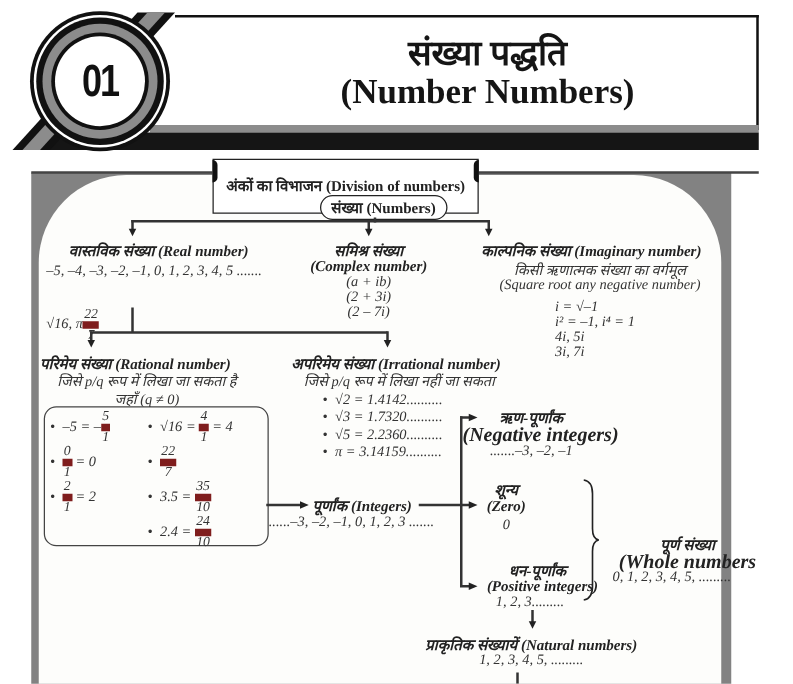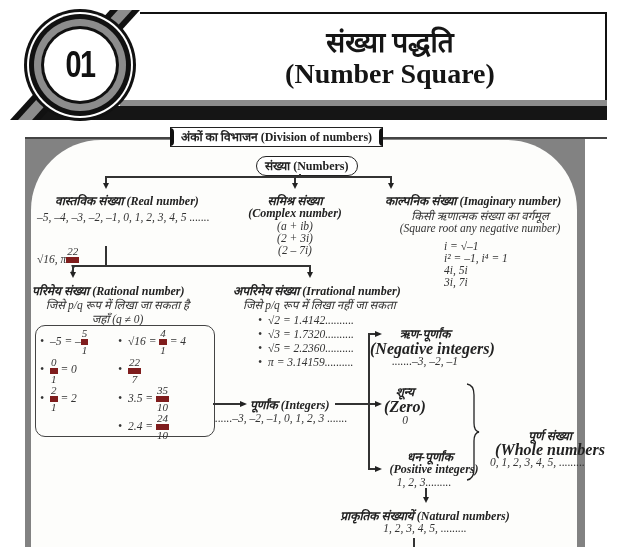--- a/index.html
+++ b/index.html
@@ -7,21 +7,21 @@
          font-family:"Liberation Serif","DejaVu Serif",serif; color:#222; }
   .abs { position:absolute; }
   .hdr-box { left:140px; top:12px; width:465px; height:88px; border:2px solid #111; border-left:none; background:#fff; }
   .hdr-stripe-gray { left:120px; top:100px; width:487px; height:6px; background:#8c8c8c; }
   .hdr-stripe-black { left:28px; top:106px; width:579px; height:14px; background:#151515; }
   .hdr-title-hi { left:180px; top:22px; width:420px; text-align:center; font-size:28px; font-weight:bold; color:#151515; }
   .hdr-title-en { left:180px; top:58px; width:420px; text-align:center; font-size:28px; font-weight:bold; color:#151515; }
   .frame { left:25px; top:138px; width:560px; height:412px; background:#828282; }
   .frame-inner { left:31px; top:140px; width:546px; height:410px; background:#fdfdfb; border-radius:70px 70px 0 0; }
   .topline { left:25px; top:137px; width:582px; height:2px; background:#444; }
-  .div-label { left:170px; top:127px; height:18px; padding:0 10px; background:#fff; border:1.5px solid #222;
+  .div-label { left:170px; top:127px; height:18px; padding:12px 10px; background:#fff; border:1.5px solid #222;
                font-size:12px; font-weight:bold; line-height:18px; white-space:nowrap; }
   .div-label:before, .div-label:after { content:""; position:absolute; top:0; width:4px; height:18px; background:#111; }
   .div-label:before { left:-1px; border-radius:0 8px 8px 0; }
   .div-label:after { right:-1px; border-radius:8px 0 0 8px; }
   .oval { left:256px; top:156px; height:18px; padding:0 8px; border:1.5px solid #222; border-radius:10px;
           font-size:12px; font-weight:bold; line-height:18px; background:#fff; white-space:nowrap; }
   .line { position:absolute; background:#333; }
   .arr { position:absolute; width:0; height:0; }
   .arr.down { border-left:3px solid transparent; border-right:3px solid transparent; border-top:6px solid #222; }
   .arr.right { border-top:3px solid transparent; border-bottom:3px solid transparent; border-left:7px solid #222; }
@@ -46,21 +46,21 @@
   <polygon points="118,10 132,10 32,120 18,120" fill="#8c8c8c"></polygon>
   <circle cx="80" cy="65" r="56" fill="#111"></circle>
   <circle cx="80" cy="65" r="53" fill="#fff"></circle>
   <circle cx="80" cy="65" r="51" fill="#111"></circle>
   <circle cx="80" cy="65" r="46" fill="#8c8c8c"></circle>
   <circle cx="80" cy="65" r="39" fill="#111"></circle>
   <circle cx="80" cy="65" r="36" fill="#fff"></circle>
 </svg>
 <div class="abs" style="left:44px;top:44px;width:72px;text-align:center;font-family:'Liberation Sans',sans-serif;font-weight:bold;font-size:36px;letter-spacing:-2px;color:#111;transform:scaleX(0.8);">01</div>
 <div class="abs hdr-title-hi">संख्या पद्धति</div>
-<div class="abs hdr-title-en">(Number Square)</div>
+<div class="abs hdr-title-en">(Number Numbers)</div>
 
 <div class="abs frame"></div>
 <div class="abs frame-inner"></div>
 <div class="abs topline"></div>
 <div class="abs div-label">अंकों का विभाजन (Division of numbers)</div>
 
 <div class="abs oval">संख्या (Numbers)</div>
 
 <div class="line" style="left:105px;top:176px;width:286px;height:1.5px;"></div>
 <div class="line" style="left:299px;top:174px;width:1.5px;height:4px;"></div>
@@ -139,21 +139,21 @@
 <div class="line" style="left:368px;top:403px;width:8px;height:1.5px;"></div>
 <div class="arr right" style="left:375px;top:401px;"></div>
 <div class="line" style="left:368px;top:468px;width:8px;height:1.5px;"></div>
 <div class="arr right" style="left:375px;top:466px;"></div>
 
 <div class="t b c" style="left:370px;top:325px;width:110px;font-size:12px;">ऋण-पूर्णांक</div>
 <div class="t b c" style="left:370px;top:340px;width:110px;font-size:16px;">(Negative integers)</div>
 <div class="t c" style="left:370px;top:355px;width:110px;">.......–3, –2, –1</div>
 
 <div class="t b c" style="left:375px;top:383px;width:60px;font-size:12px;">शून्य</div>
-<div class="t b c" style="left:375px;top:398px;width:60px;font-size:16px;text-align:center;">(Zero)</div>
+<div class="t b c" style="left:375px;top:398px;width:60px;font-size:12px;text-align:center;">(Zero)</div>
 <div class="t c" style="left:375px;top:414px;width:60px;">0</div>
 
 <div class="t b c" style="left:370px;top:448px;width:120px;font-size:12px;">धन-पूर्णांक</div>
 <div class="t b c" style="left:374px;top:462px;width:120px;font-size:12px;">(Positive integers)</div>
 <div class="t c" style="left:374px;top:476px;width:100px;">1, 2, 3.........</div>
 
 <svg class="abs brace" viewBox="0 0 14 98">
   <path d="M1,1 Q8,2 8,12 L8,40 Q8,48 13,49 Q8,50 8,58 L8,86 Q8,96 1,97" fill="none" stroke="#222" stroke-width="1.3"></path>
 </svg>
 <div class="t b c" style="left:490px;top:427px;width:120px;font-size:12px;">पूर्ण संख्या</div>

